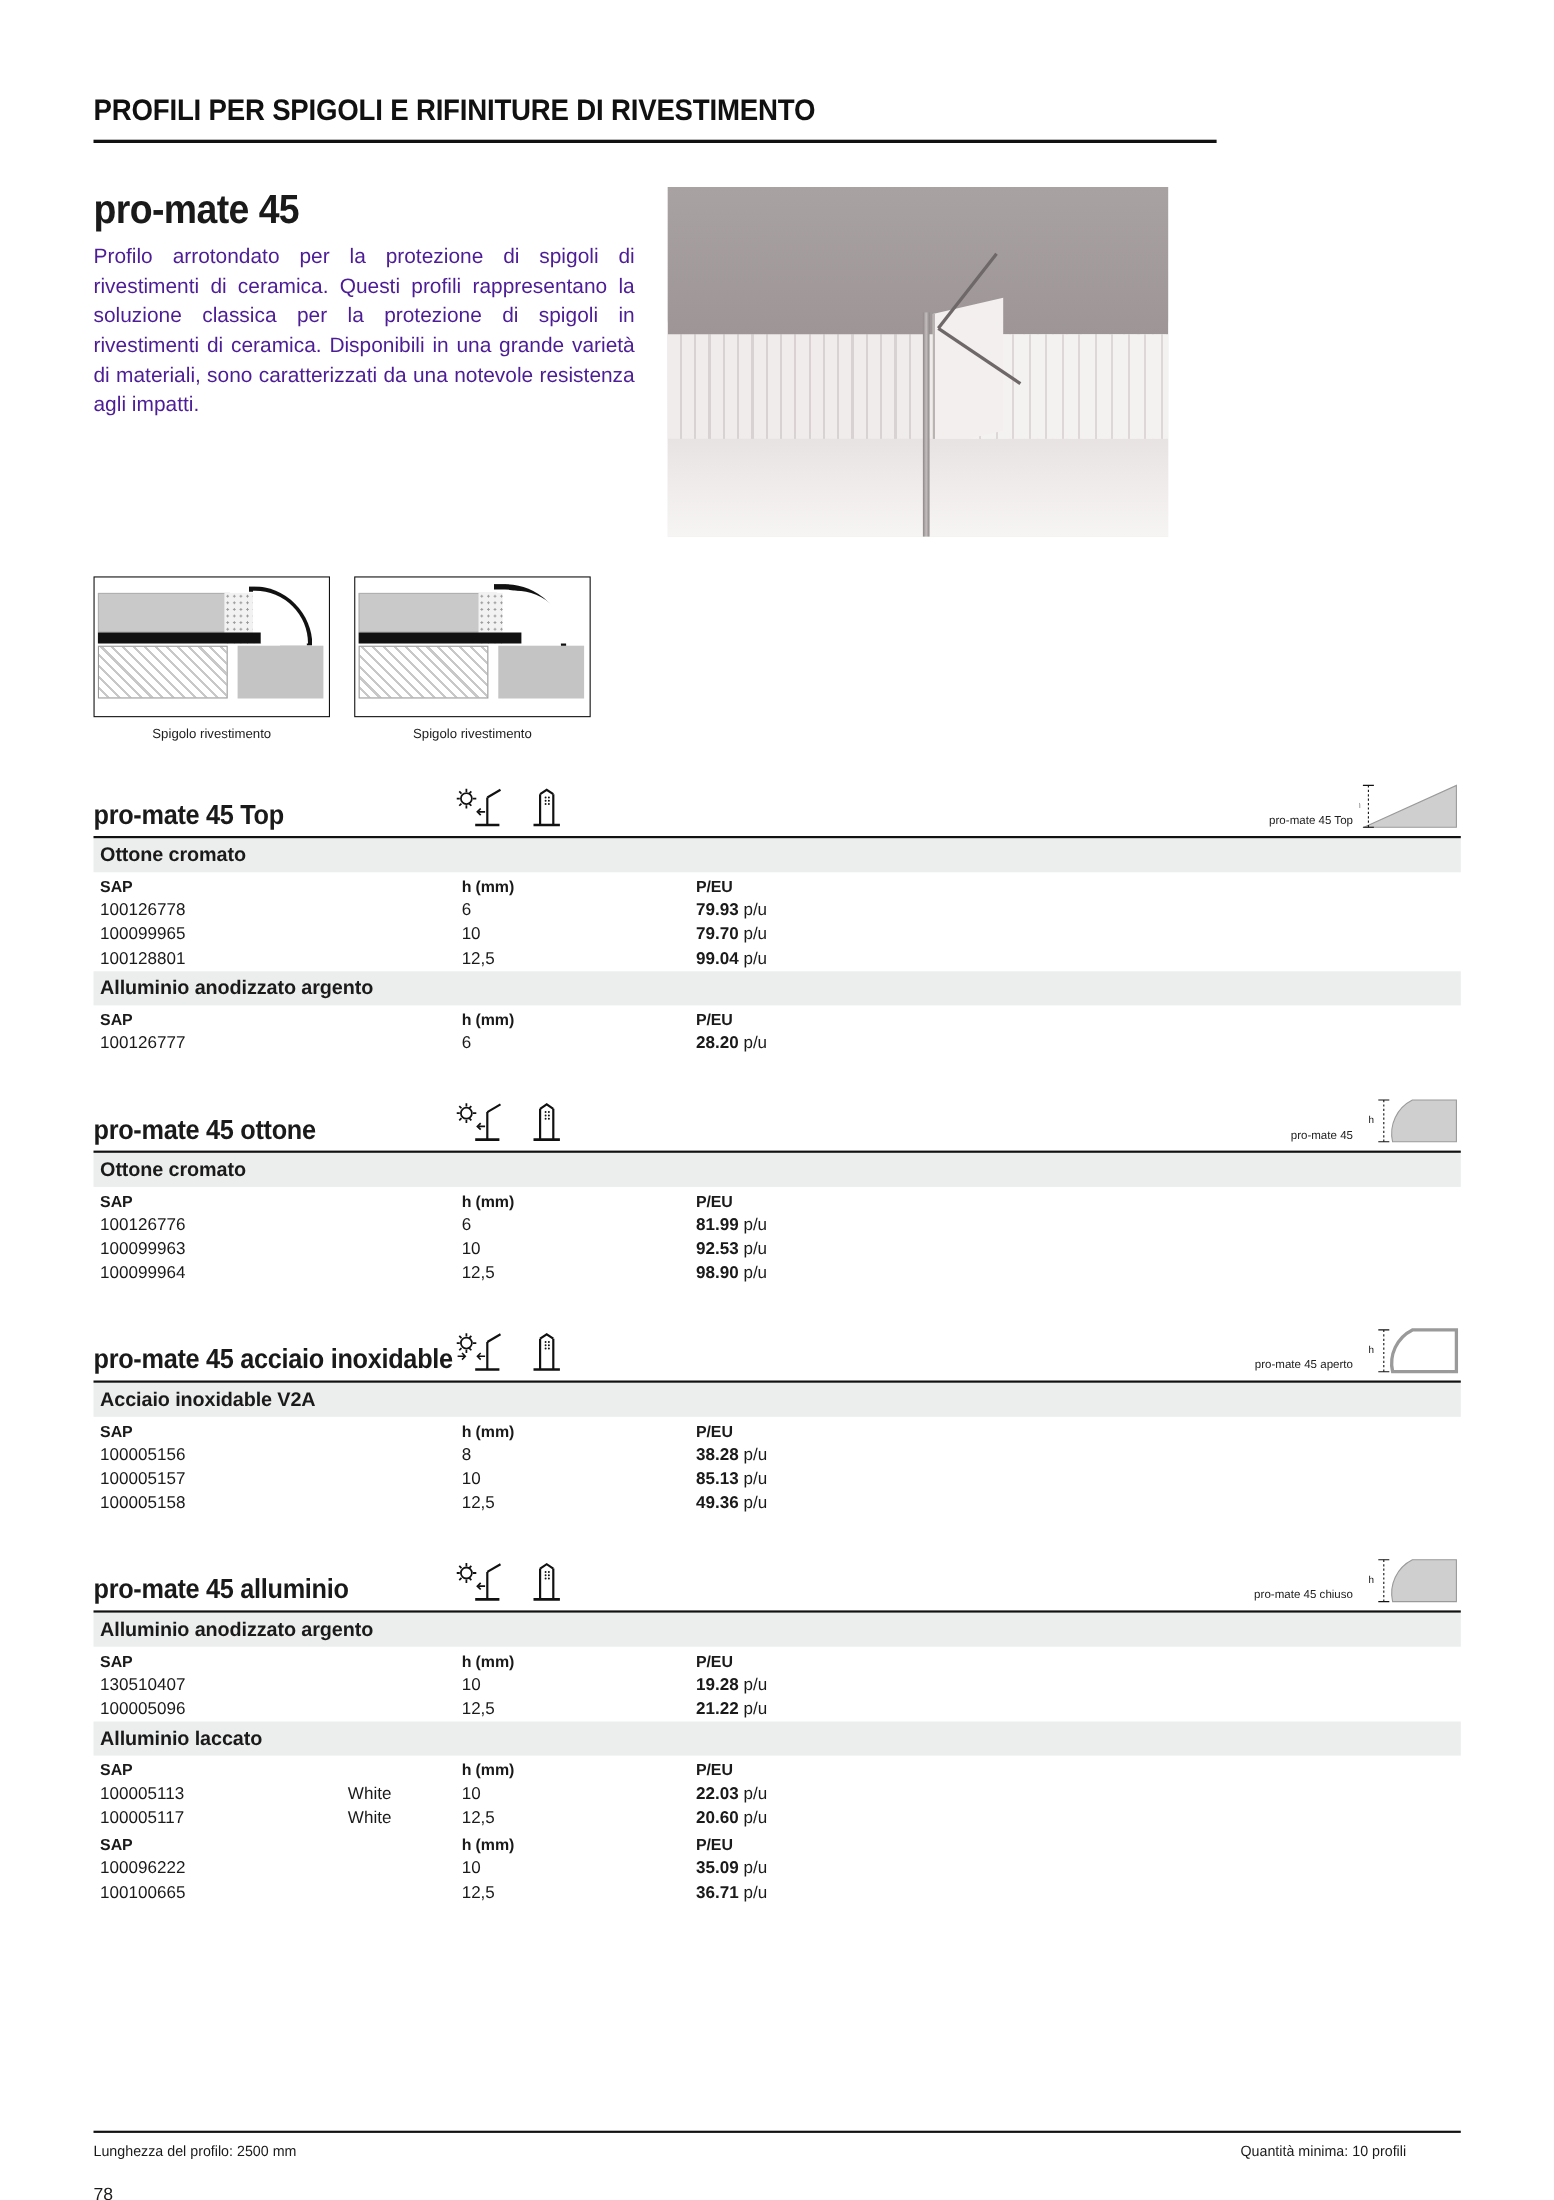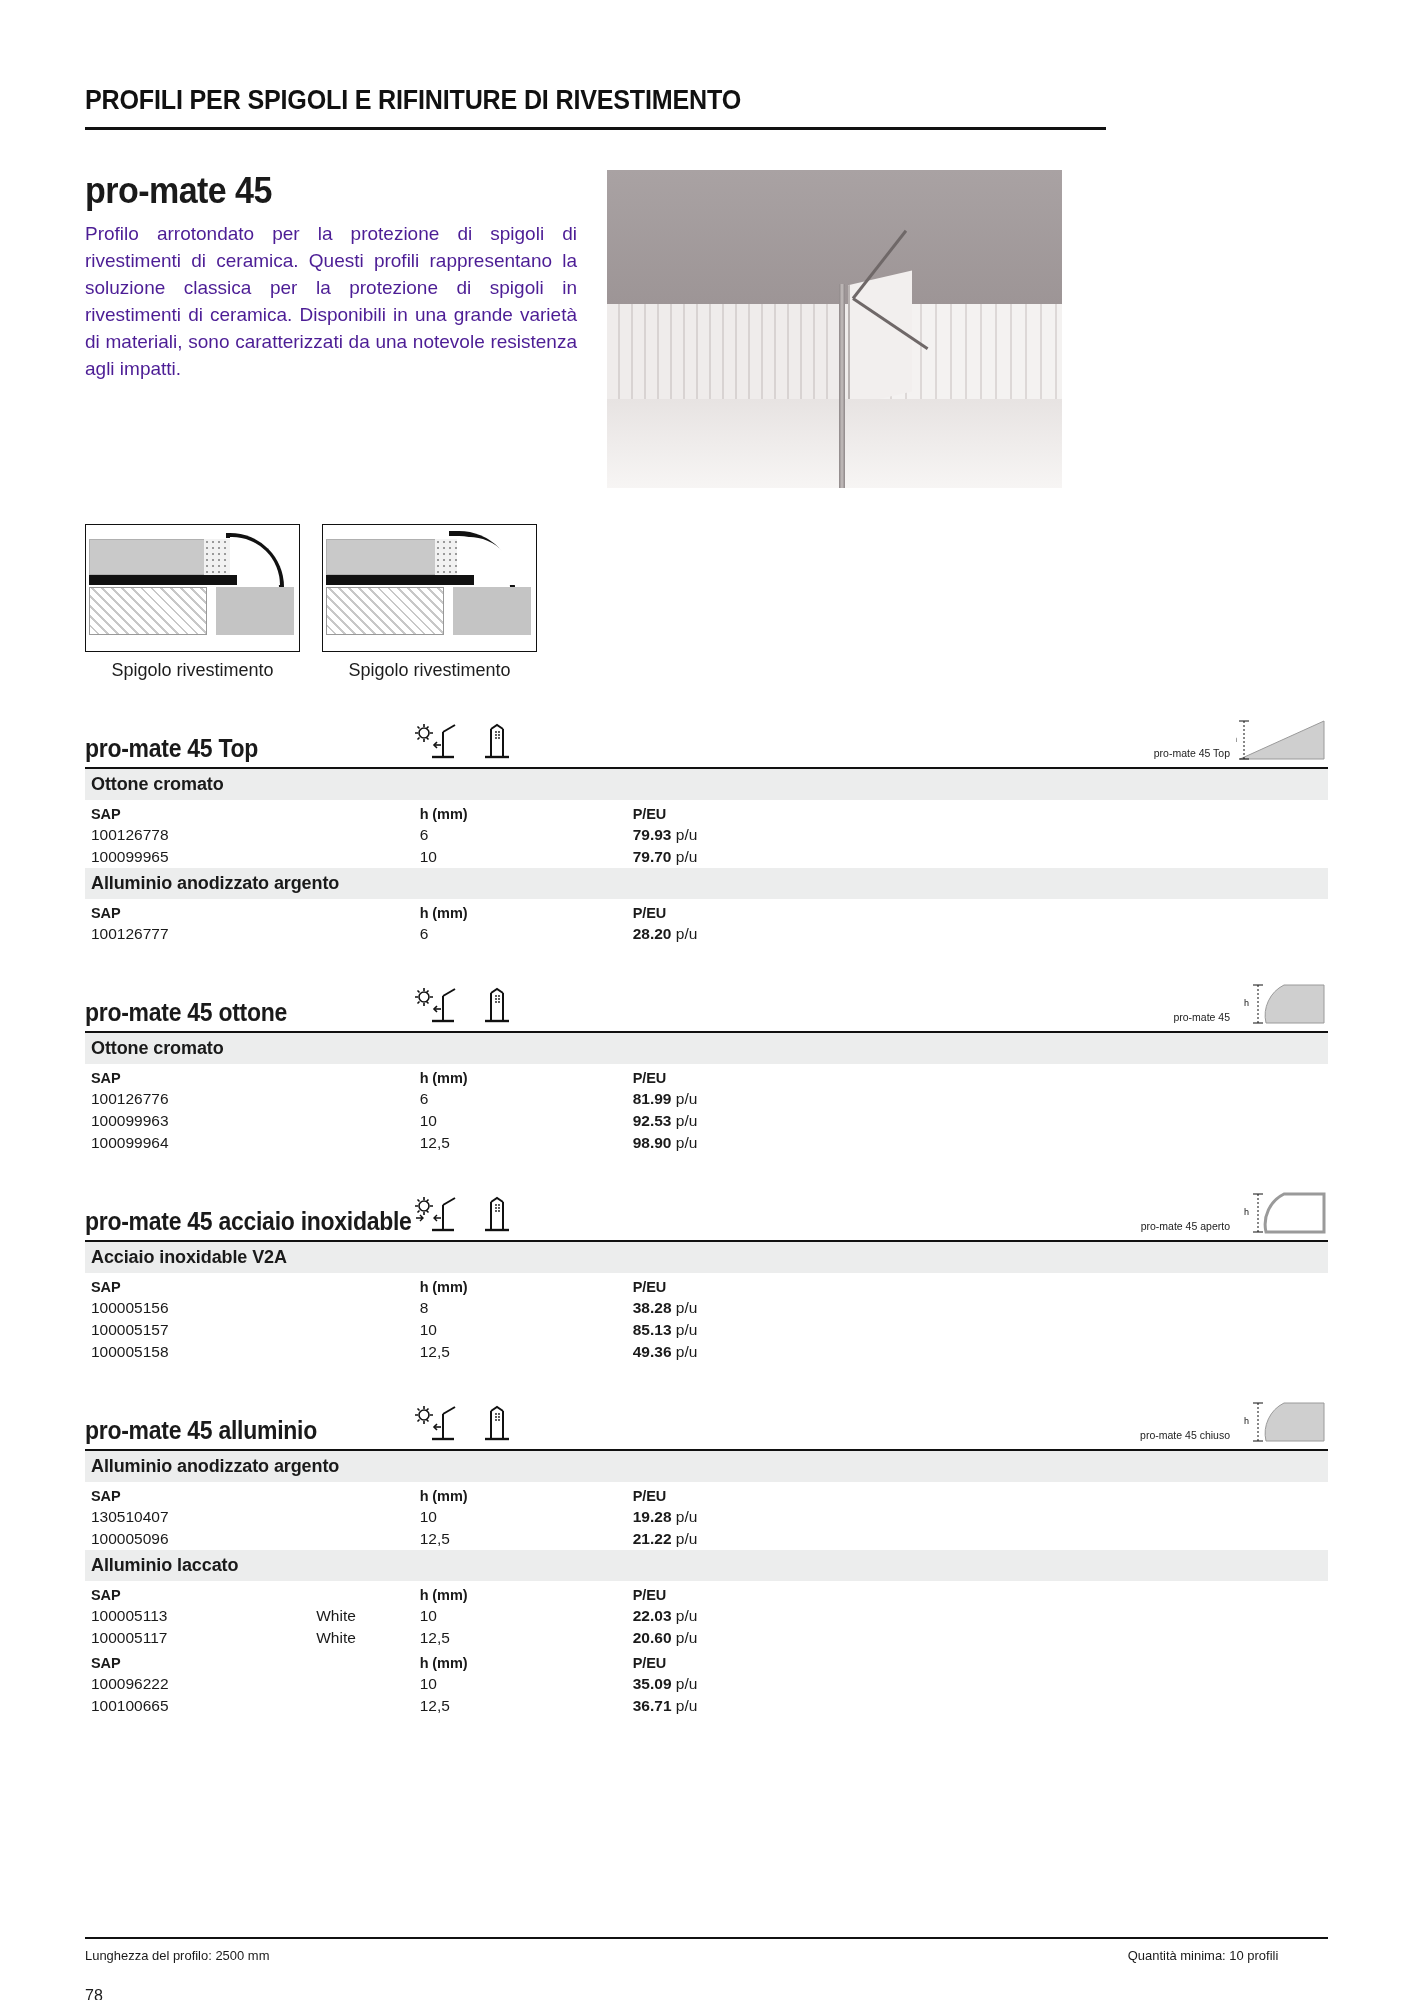--- a/index.html
+++ b/index.html
@@ -123,21 +123,21 @@
   .xsec { width: 215px; }
   .xsec-box {
     width: 215px; height: 128px;
     border: 1px solid #111;
     position: relative;
     background: #fff;
     overflow: hidden;
   }
   .xsec-caption {
     text-align: center;
-    font-size: 18px;
+    font-size: 12px;
     margin-top: 8px;
     color: #1d1d1d;
   }
   .xs-tile {
     position: absolute; left: 3px; top: 14px; width: 120px; height: 36px;
     background: #c9c9c9; border: 1px solid #b0b0b0;
   }
   .xs-adh {
     position: absolute; left: 3px; top: 50px; width: 148px; height: 10px;
     background: #111;
@@ -396,20 +396,26 @@
           <td></td>
           <td>6</td>
           <td class="price"><b>79.93</b> <span class="unit">p/u</span></td>
         </tr>
         <tr class="datarow">
           <td>100099965</td>
           <td></td>
           <td>10</td>
           <td class="price"><b>79.70</b> <span class="unit">p/u</span></td>
         </tr>
+        <tr class="datarow">
+          <td>100128801</td>
+          <td></td>
+          <td>12,5</td>
+          <td class="price"><b>99.04</b> <span class="unit">p/u</span></td>
+        </tr>
 
         <tr class="material">
           <td colspan="4">Alluminio anodizzato argento</td>
         </tr>
         <tr class="colhead">
           <td>SAP</td>
           <td></td>
           <td>h (mm)</td>
           <td>P/EU</td>
         </tr>

